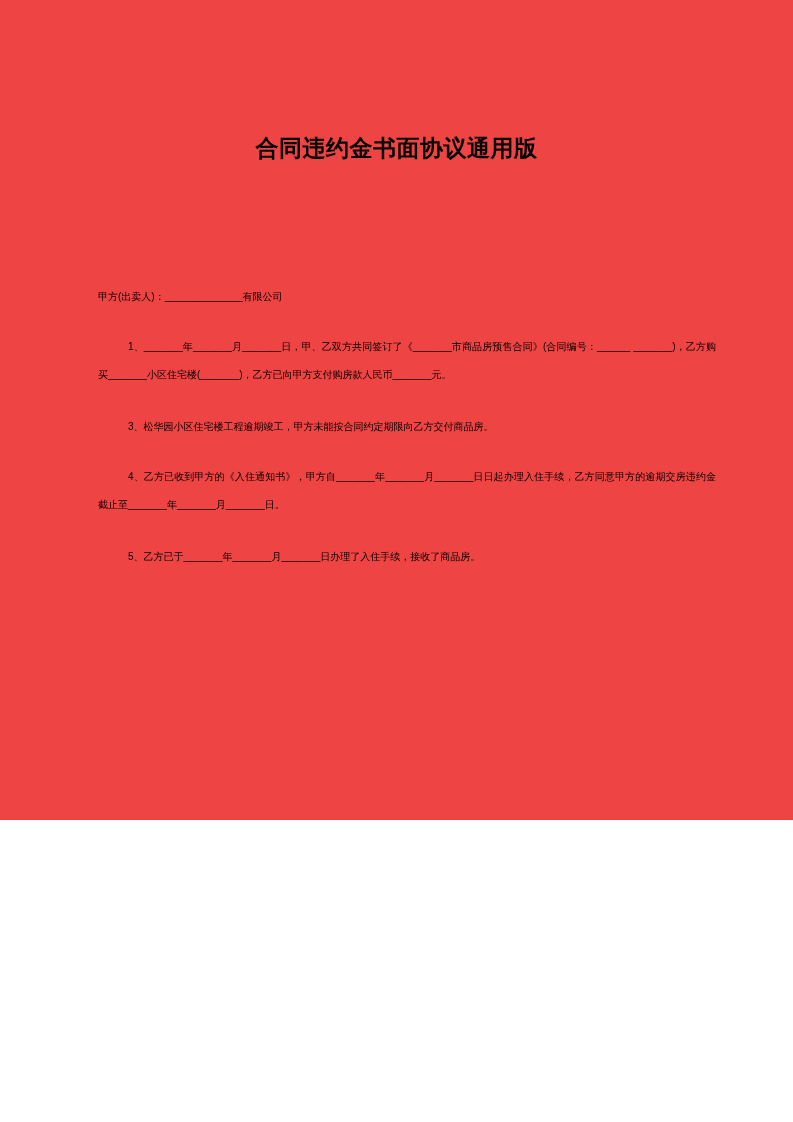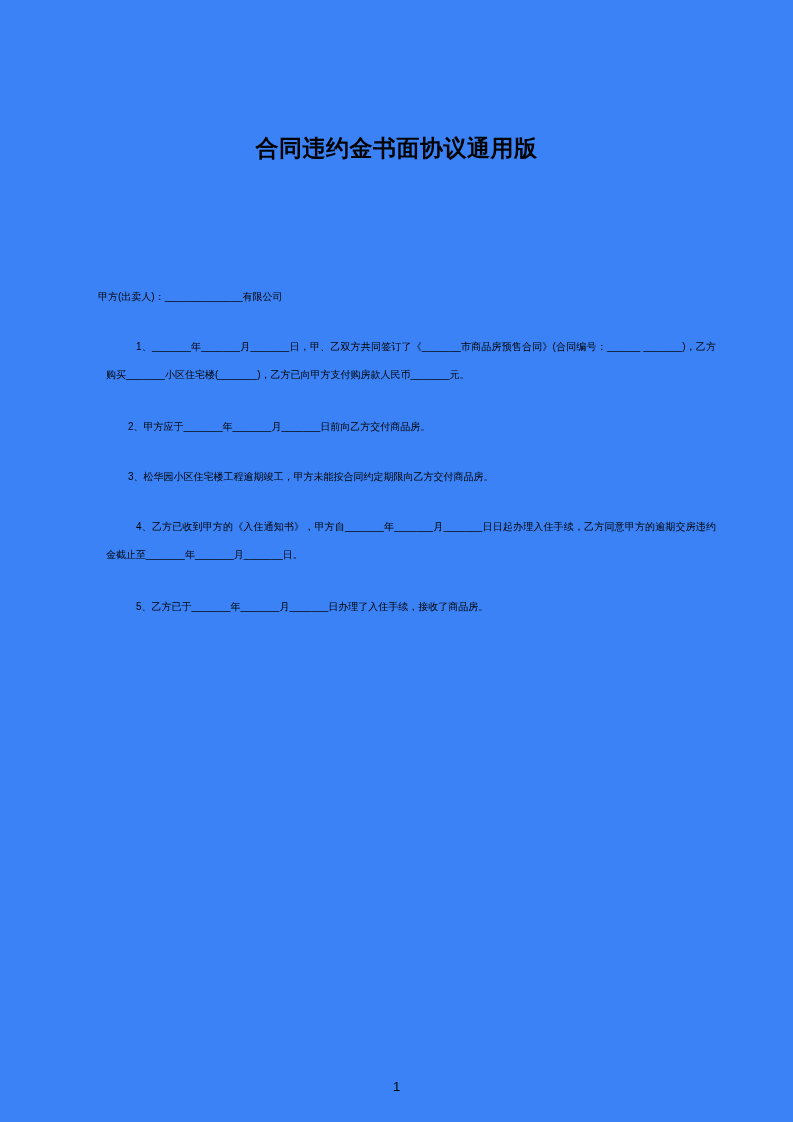--- a/index.html
+++ b/index.html
@@ -7,22 +7,22 @@
     padding: 0;
     background: #ffffff;
   }
   body {
     font-family: "Liberation Sans", "DejaVu Sans", sans-serif;
     color: #000000;
   }
   .page {
     position: relative;
     width: 793px;
-    height: 1122px;
-    background: #3b82f6;
+    height: 820px;
+    background: #ef4444;
     box-sizing: border-box;
     overflow: hidden;
   }
   .doc-title {
     position: absolute;
     top: 133px;
     left: 0;
     width: 793px;
     text-align: center;
     font-size: 23px;
@@ -40,42 +40,40 @@
     line-height: 28px;
     margin: 0 0 22px 0;
     text-align: justify;
     text-justify: inter-ideograph;
   }
   .para.indent {
     text-indent: 30px;
   }
   .para.block {
     margin-bottom: 24px;
-    margin-left: 8px;
   }
   .page-number {
     position: absolute;
     top: 1079px;
     left: 0;
     width: 793px;
     text-align: center;
     font-size: 13px;
   }
 </style>
 </head>
 <body>
 
 <div class="page">
 
   <div class="doc-title">合同违约金书面协议通用版</div>
 
   <div class="body-area">
     <p class="para">甲方(出卖人)：______________有限公司</p>
     <p class="para indent block">1、_______年_______月_______日，甲、乙双方共同签订了《_______市商品房预售合同》(合同编号：______ _______)，乙方购买_______小区住宅楼(_______)，乙方已向甲方支付购房款人民币_______元。</p>
-    <p class="para indent">2、甲方应于_______年_______月_______日前向乙方交付商品房。</p>
     <p class="para indent">3、松华园小区住宅楼工程逾期竣工，甲方未能按合同约定期限向乙方交付商品房。</p>
     <p class="para indent block">4、乙方已收到甲方的《入住通知书》，甲方自_______年_______月_______日日起办理入住手续，乙方同意甲方的逾期交房违约金截止至_______年_______月_______日。</p>
     <p class="para indent block">5、乙方已于_______年_______月_______日办理了入住手续，接收了商品房。</p>
   </div>
 
   <div class="page-number">1</div>
 
 </div>
 
 </body></html>

